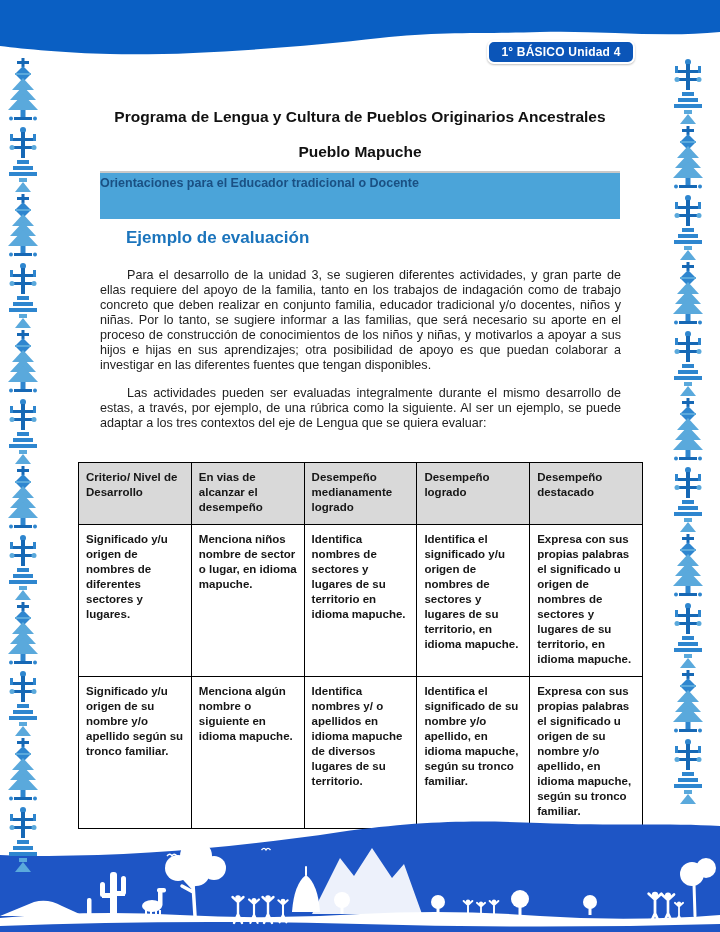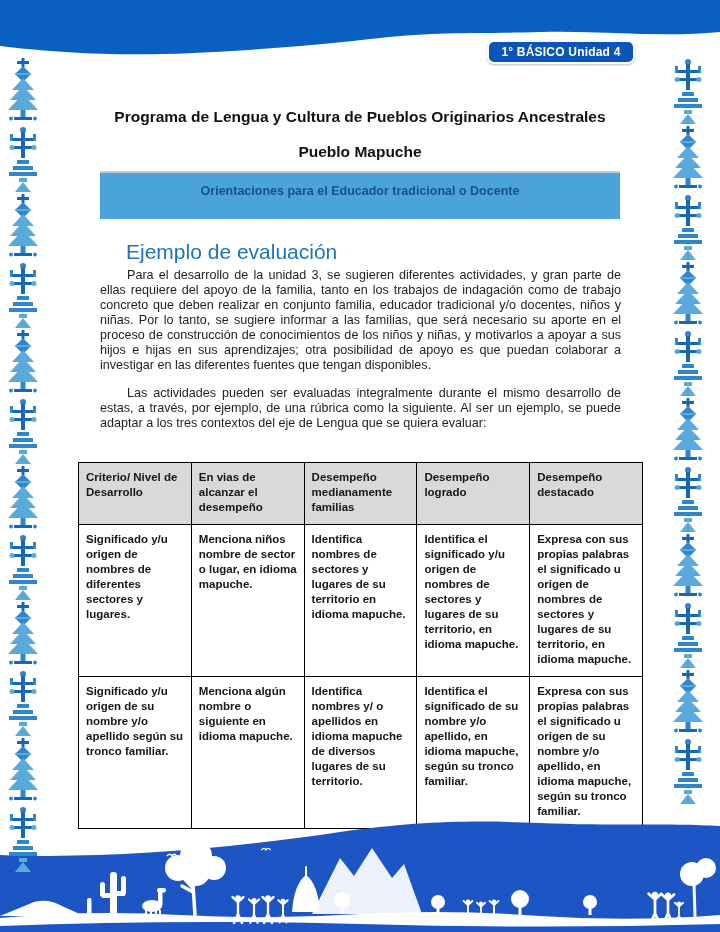--- a/index.html
+++ b/index.html
@@ -24,25 +24,25 @@
   .orn{position:absolute;z-index:4}
   .orn-left{left:5px;top:58px}
   .orn-right{left:670px;top:58px}
   .ol{fill:var(--orn-light,#5aa9dc)} .om{fill:var(--orn-mid,#2e86cf)} .od{fill:var(--orn-dark,#1668b5)}
 
   .title{position:absolute;left:60px;width:600px;text-align:center;font-weight:bold;
     font-size:15.5px;color:#111}
   .title-1{top:108px} .title-2{top:143px}
 
   .banner{position:absolute;left:100px;top:173px;width:520px;height:46px;
-    background:var(--banner-bg,#4ba4d9);text-align:center;padding-top:8px;
+    background:var(--banner-bg,#4ba4d9);
     box-shadow:0 -2px 0 #c9c9c9}
   .banner span{font-size:12.5px;font-weight:bold;color:var(--banner-text,#1a5083)}
 
-  .heading{position:absolute;left:126px;top:240px;font-size:21px;font-weight:normal;
+  .heading{position:absolute;left:126px;top:228px;font-size:17px;font-weight:bold;
     color:var(--heading-blue,#1b74bc)}
 
   .para{position:absolute;left:100px;width:521px;font-size:12.6px;line-height:15px;
     text-align:justify;text-indent:27px;color:#1e1e1e}
   .para-1{top:268px} .para-2{top:386px}
 
   .rubric{position:absolute;left:78px;top:462px}
   table{border-collapse:collapse;width:565px;table-layout:fixed;background:#fff}
   th,td{border:1px solid #000;vertical-align:top;text-align:left;
     font-size:11.5px;line-height:15px;padding:7px 6px 9px 7px;color:#161616;
@@ -154,21 +154,21 @@
           <col style="width:20%">
           <col style="width:20%">
           <col style="width:20%">
           <col style="width:20%">
           <col style="width:20%">
         </colgroup>
       <thead>
         <tr>
           <th>Criterio/ Nivel de Desarrollo</th>
           <th>En vias de alcanzar el desempeño</th>
-          <th>Desempeño medianamente familias</th>
+          <th>Desempeño medianamente logrado</th>
           <th>Desempeño logrado</th>
           <th>Desempeño destacado</th>
         </tr>
       </thead>
       <tbody>
         <tr>
           <td>Significado y/u origen de nombres de diferentes sectores y lugares.</td>
           <td>Menciona niños nombre de sector o lugar, en idioma mapuche.</td>
           <td>Identifica nombres de sectores y lugares de su territorio en idioma mapuche.</td>
           <td>Identifica el significado y/u origen de nombres de sectores y lugares de su territorio, en idioma mapuche.</td>

